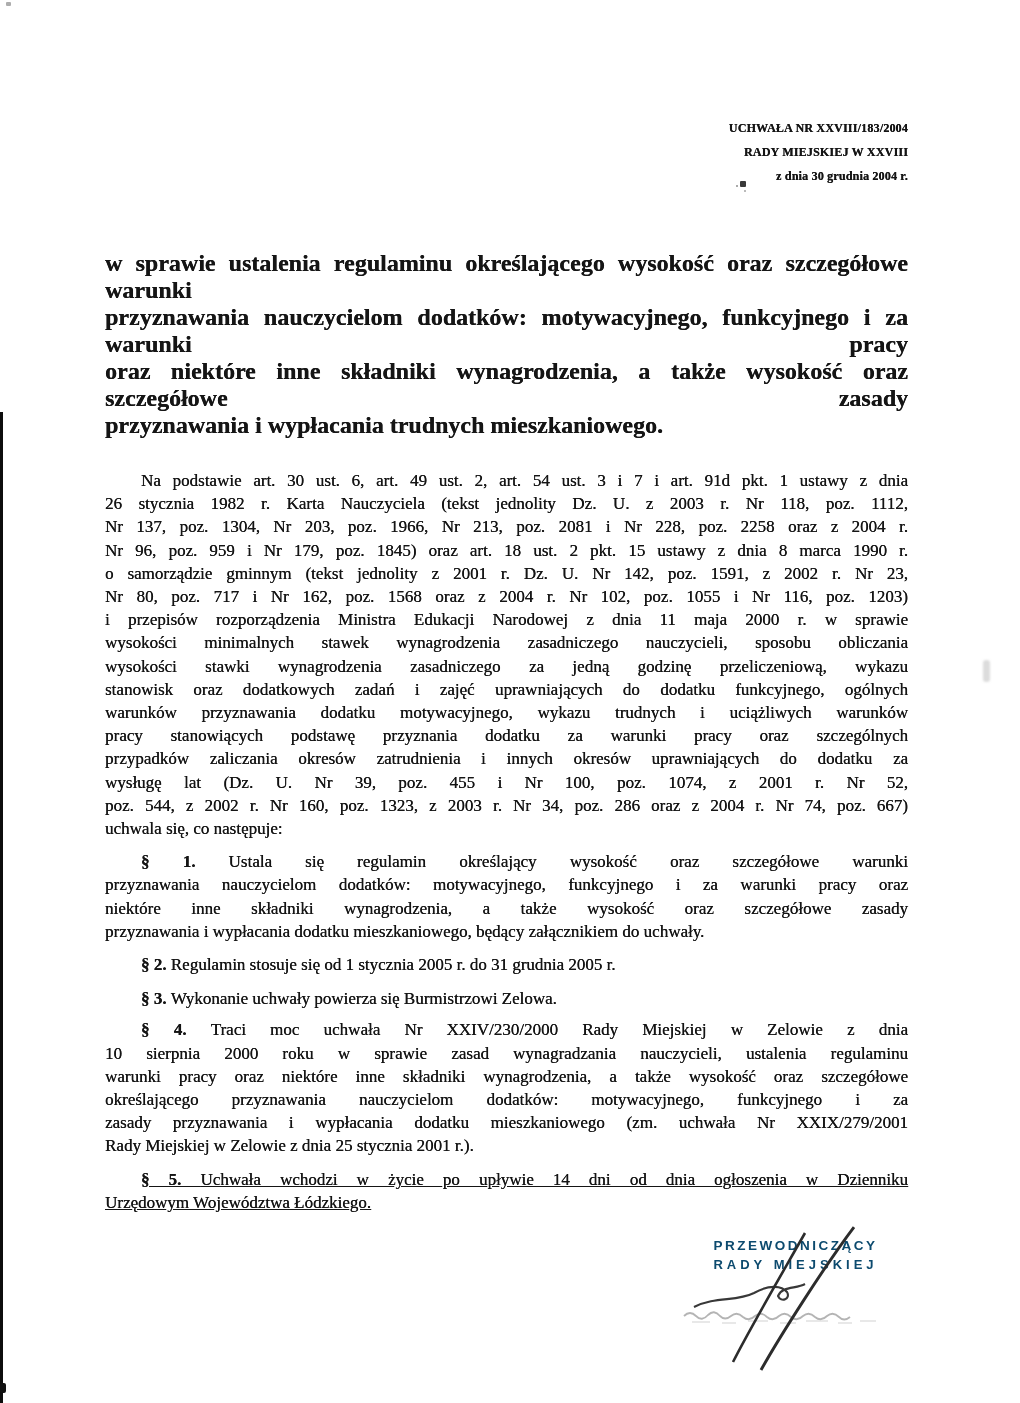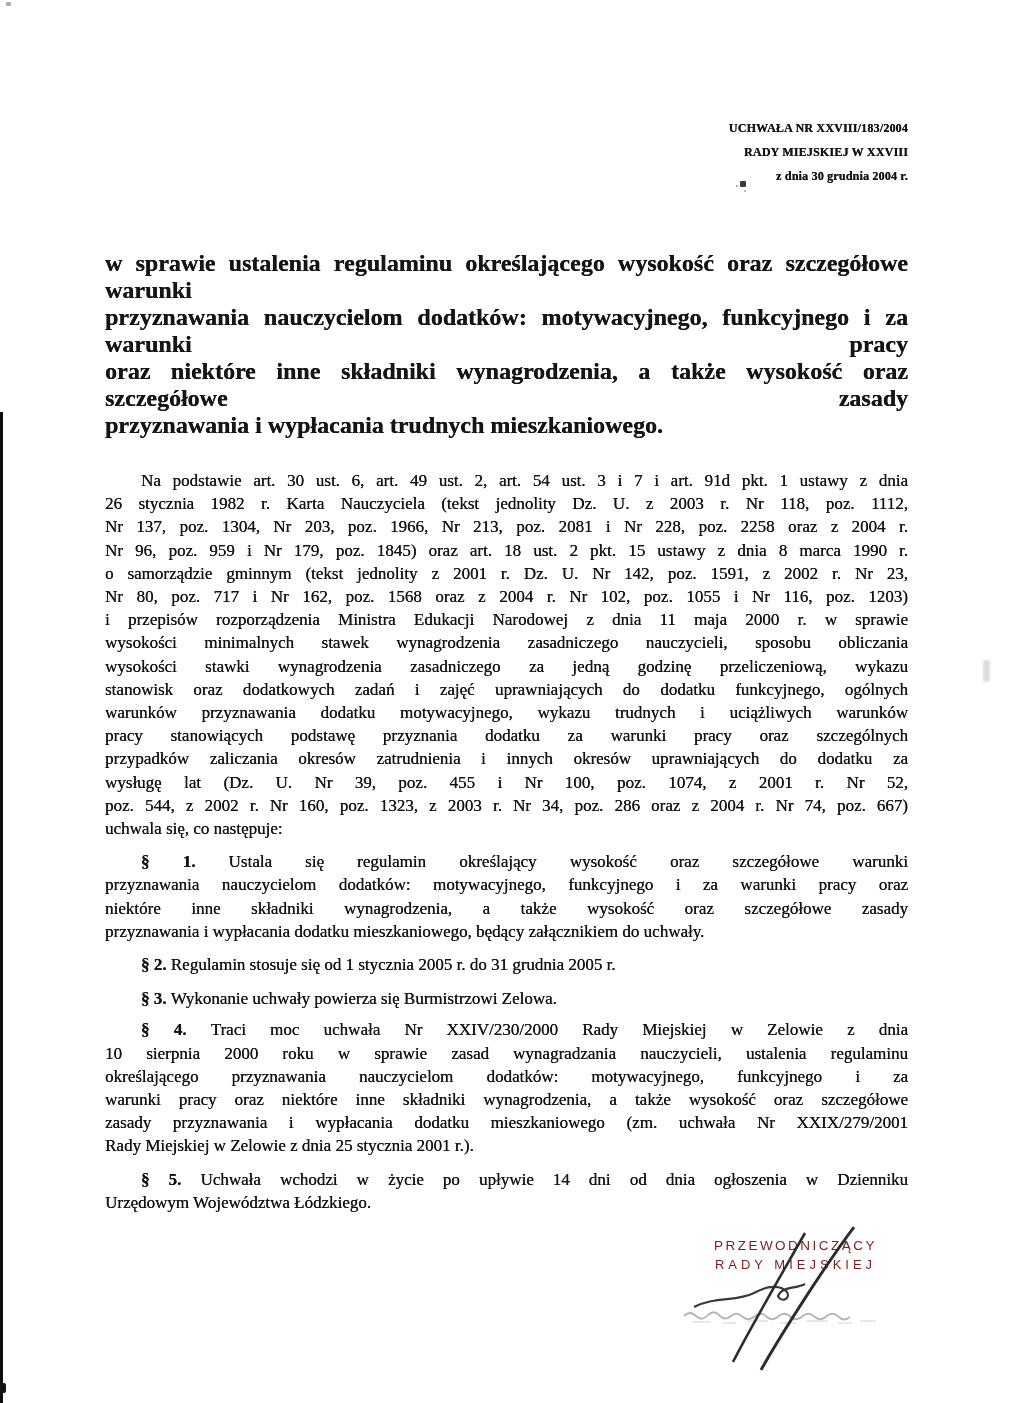--- a/index.html
+++ b/index.html
@@ -32,32 +32,32 @@
     text-align:right; font-weight:bold;
     font-size:12px; line-height:24px; letter-spacing:0.2px;
   }
   .para { font-size:17px; line-height:23.2px; }
   #subject { margin-top:62px; font-weight:bold; font-size:24px; line-height:27px; }
   #preamble { margin-top:30px; }
   #par-1 { margin-top:10px; }
   #par-2 { margin-top:10px; }
   #par-3 { margin-top:11px; }
   #par-4 { margin-top:8px; }
-  #par-5 { margin-top:10px; }
+  #par-5 { margin-top:10px;text-decoration:underline; }
 
   .line { text-align:justify; text-align-last:justify; }
   .line.last { text-align-last:left; }
   .line.first.indented { text-indent:36px; }
   .marker { font-weight:bold; }
 
   
   .stamp { position:absolute; left:678px; top:1236px; width:235px; height:145px; }
   .stamp-text {
     font-family:"Liberation Sans","DejaVu Sans",sans-serif;
-    color:#7f1d1d; text-align:center; font-weight:normal;
+    color:#0c4a6e; text-align:center; font-weight:bold;
     filter:blur(0.6px);
   }
   .stamp-text.s1 { font-size:13.5px; letter-spacing:2.5px; margin-top:2px; }
   .stamp-text.s2 { font-size:13px; letter-spacing:4px; margin-top:4px; }
   .stamp svg { position:absolute; left:0; top:0; overflow:visible; }
 </style>
 </head>
 <body>
 
 <div class="page">
@@ -108,22 +108,22 @@
         </div>
         <div class="para" id="par-2">
           <div class="line first last indented"><span class="marker">§ 2. </span>Regulamin stosuje się od 1 stycznia 2005 r. do 31 grudnia 2005 r.</div>
         </div>
         <div class="para" id="par-3">
           <div class="line first last indented"><span class="marker">§ 3. </span>Wykonanie uchwały powierza się Burmistrzowi Zelowa.</div>
         </div>
         <div class="para" id="par-4">
           <div class="line first indented"><span class="marker">§ 4. </span>Traci moc uchwała Nr XXIV/230/2000 Rady Miejskiej w Zelowie z dnia</div>
           <div class="line">10 sierpnia 2000 roku w sprawie zasad wynagradzania nauczycieli, ustalenia regulaminu</div>
+          <div class="line">warunki pracy oraz niektóre inne składniki wynagrodzenia, a także wysokość oraz szczegółowe</div>
           <div class="line">określającego przyznawania nauczycielom dodatków: motywacyjnego, funkcyjnego i za</div>
-          <div class="line">warunki pracy oraz niektóre inne składniki wynagrodzenia, a także wysokość oraz szczegółowe</div>
           <div class="line">zasady przyznawania i wypłacania dodatku mieszkaniowego (zm. uchwała Nr XXIX/279/2001</div>
           <div class="line last">Rady Miejskiej w Zelowie z dnia 25 stycznia 2001 r.).</div>
         </div>
         <div class="para" id="par-5">
           <div class="line first indented"><span class="marker">§ 5. </span>Uchwała wchodzi w życie po upływie 14 dni od dnia ogłoszenia w Dzienniku</div>
           <div class="line last">Urzędowym Województwa Łódzkiego.</div>
         </div>
       </div>
   </div>
 

